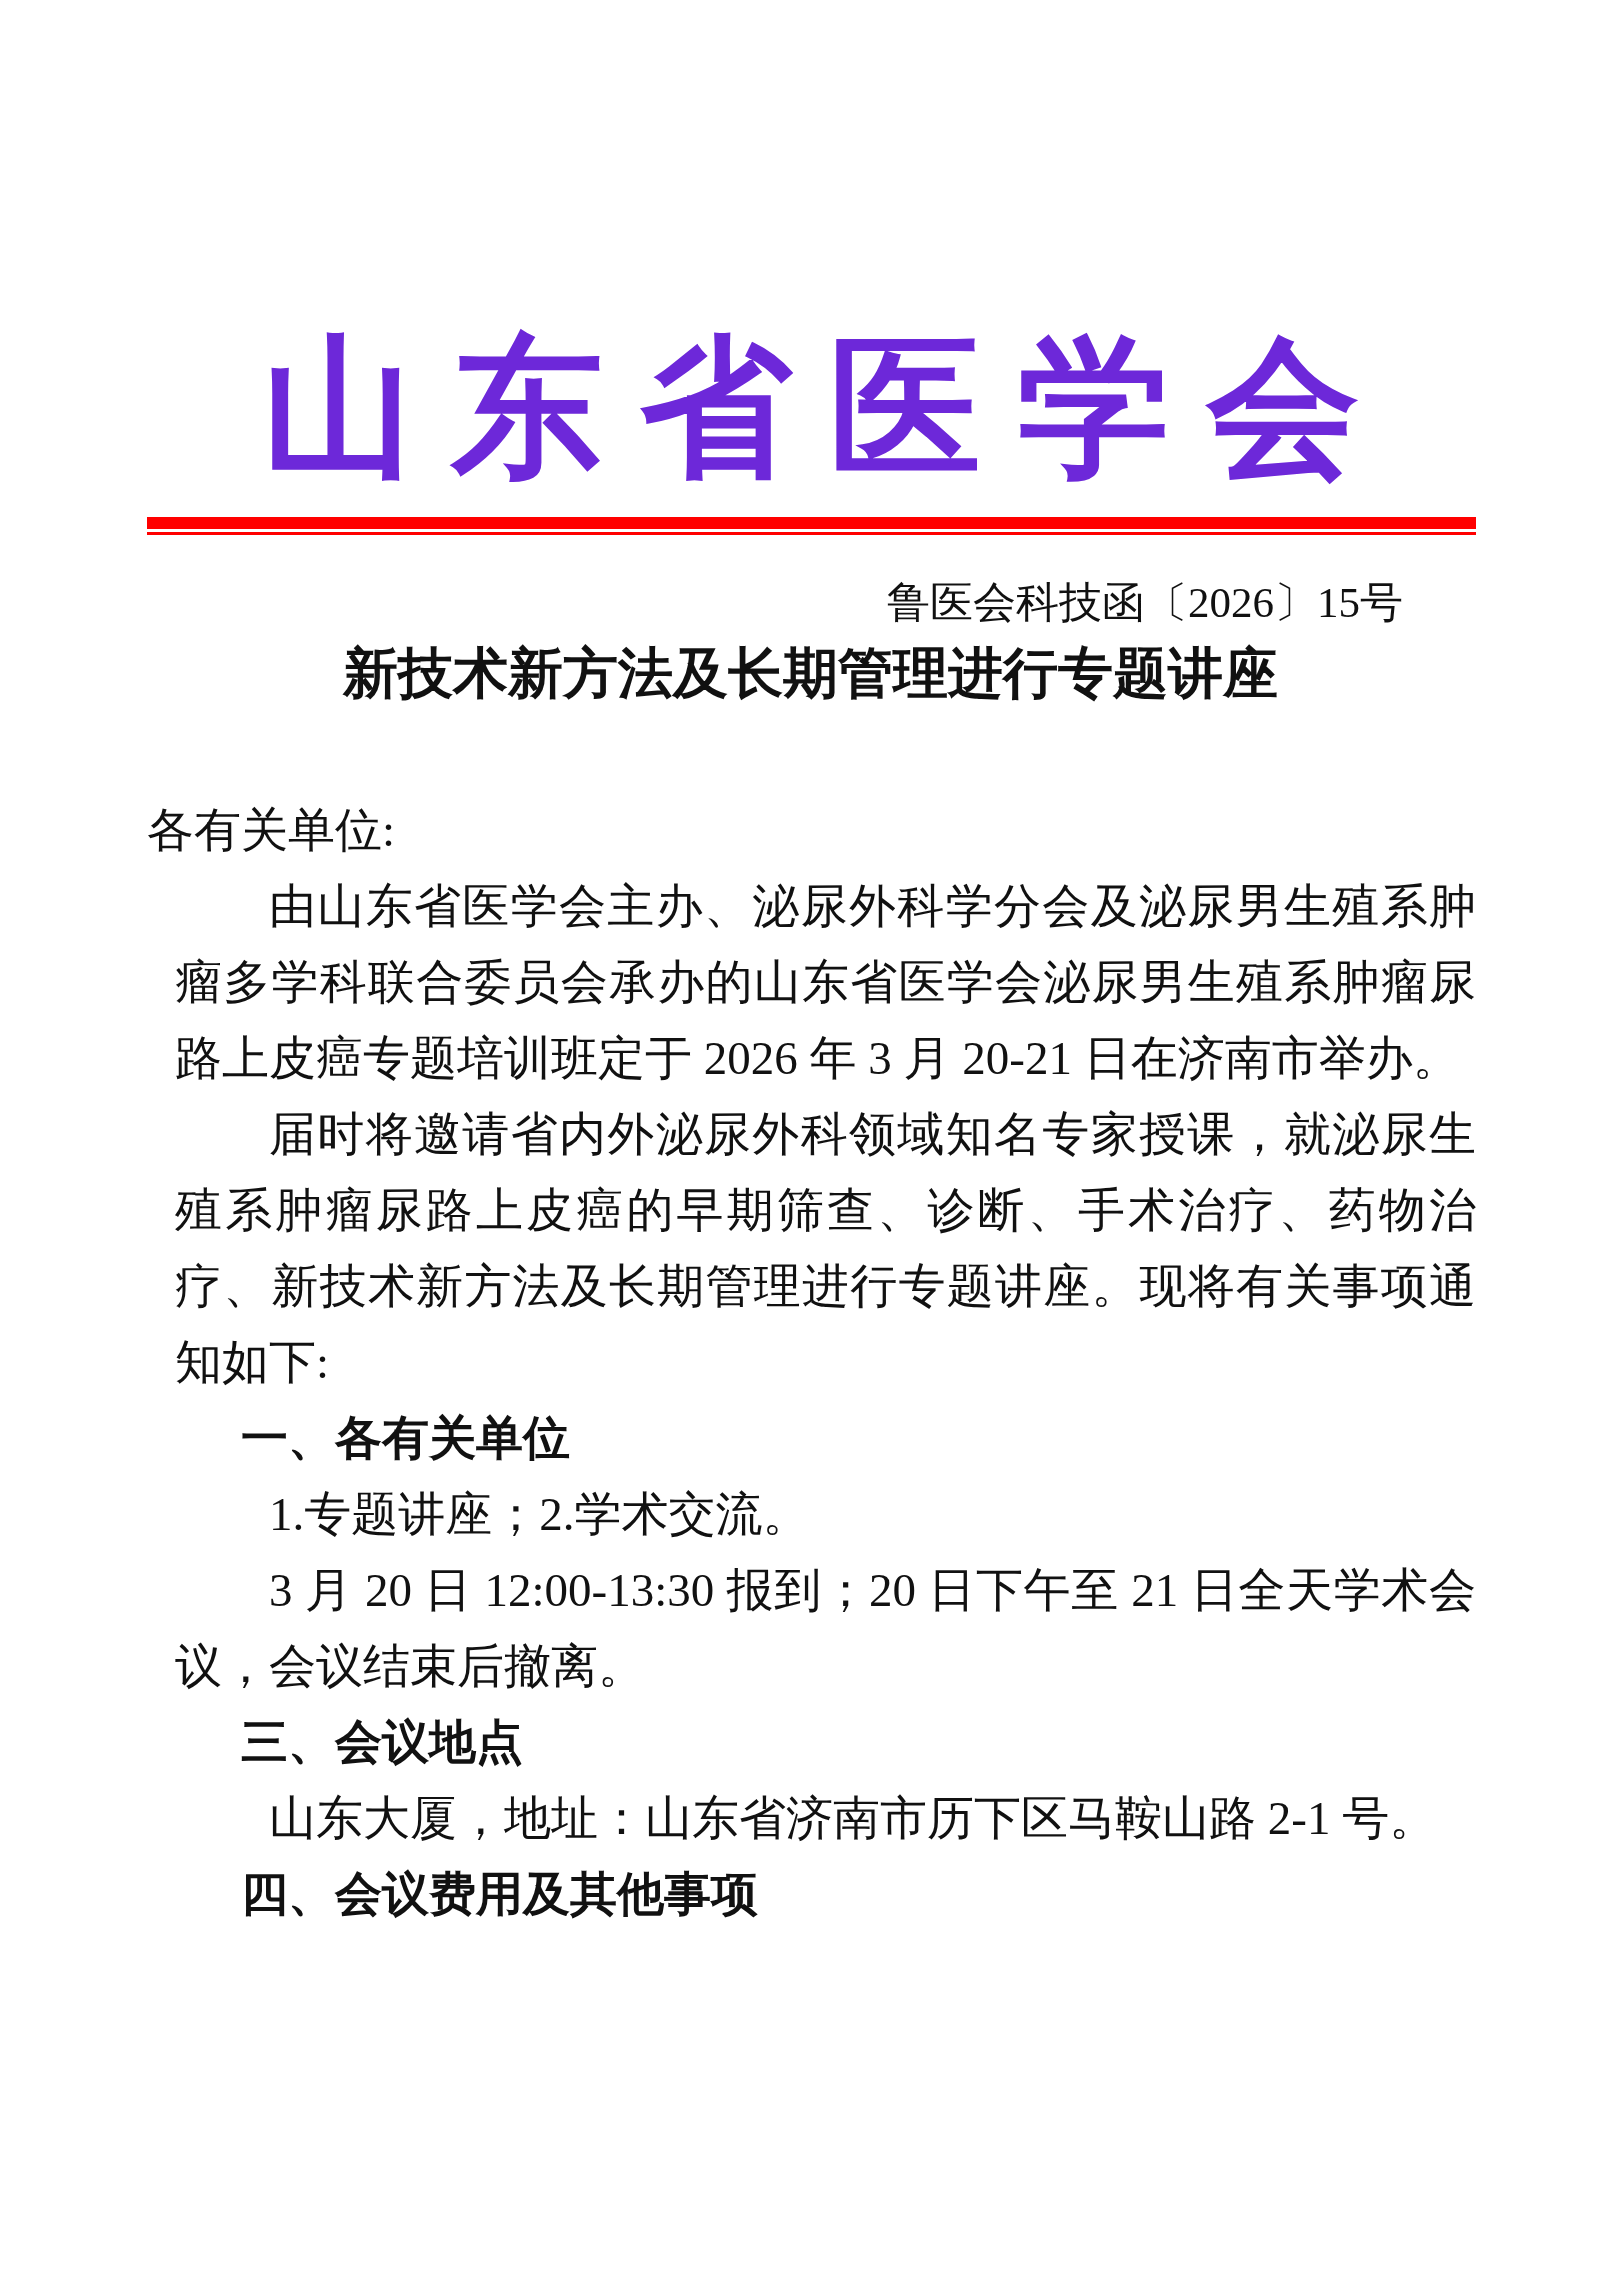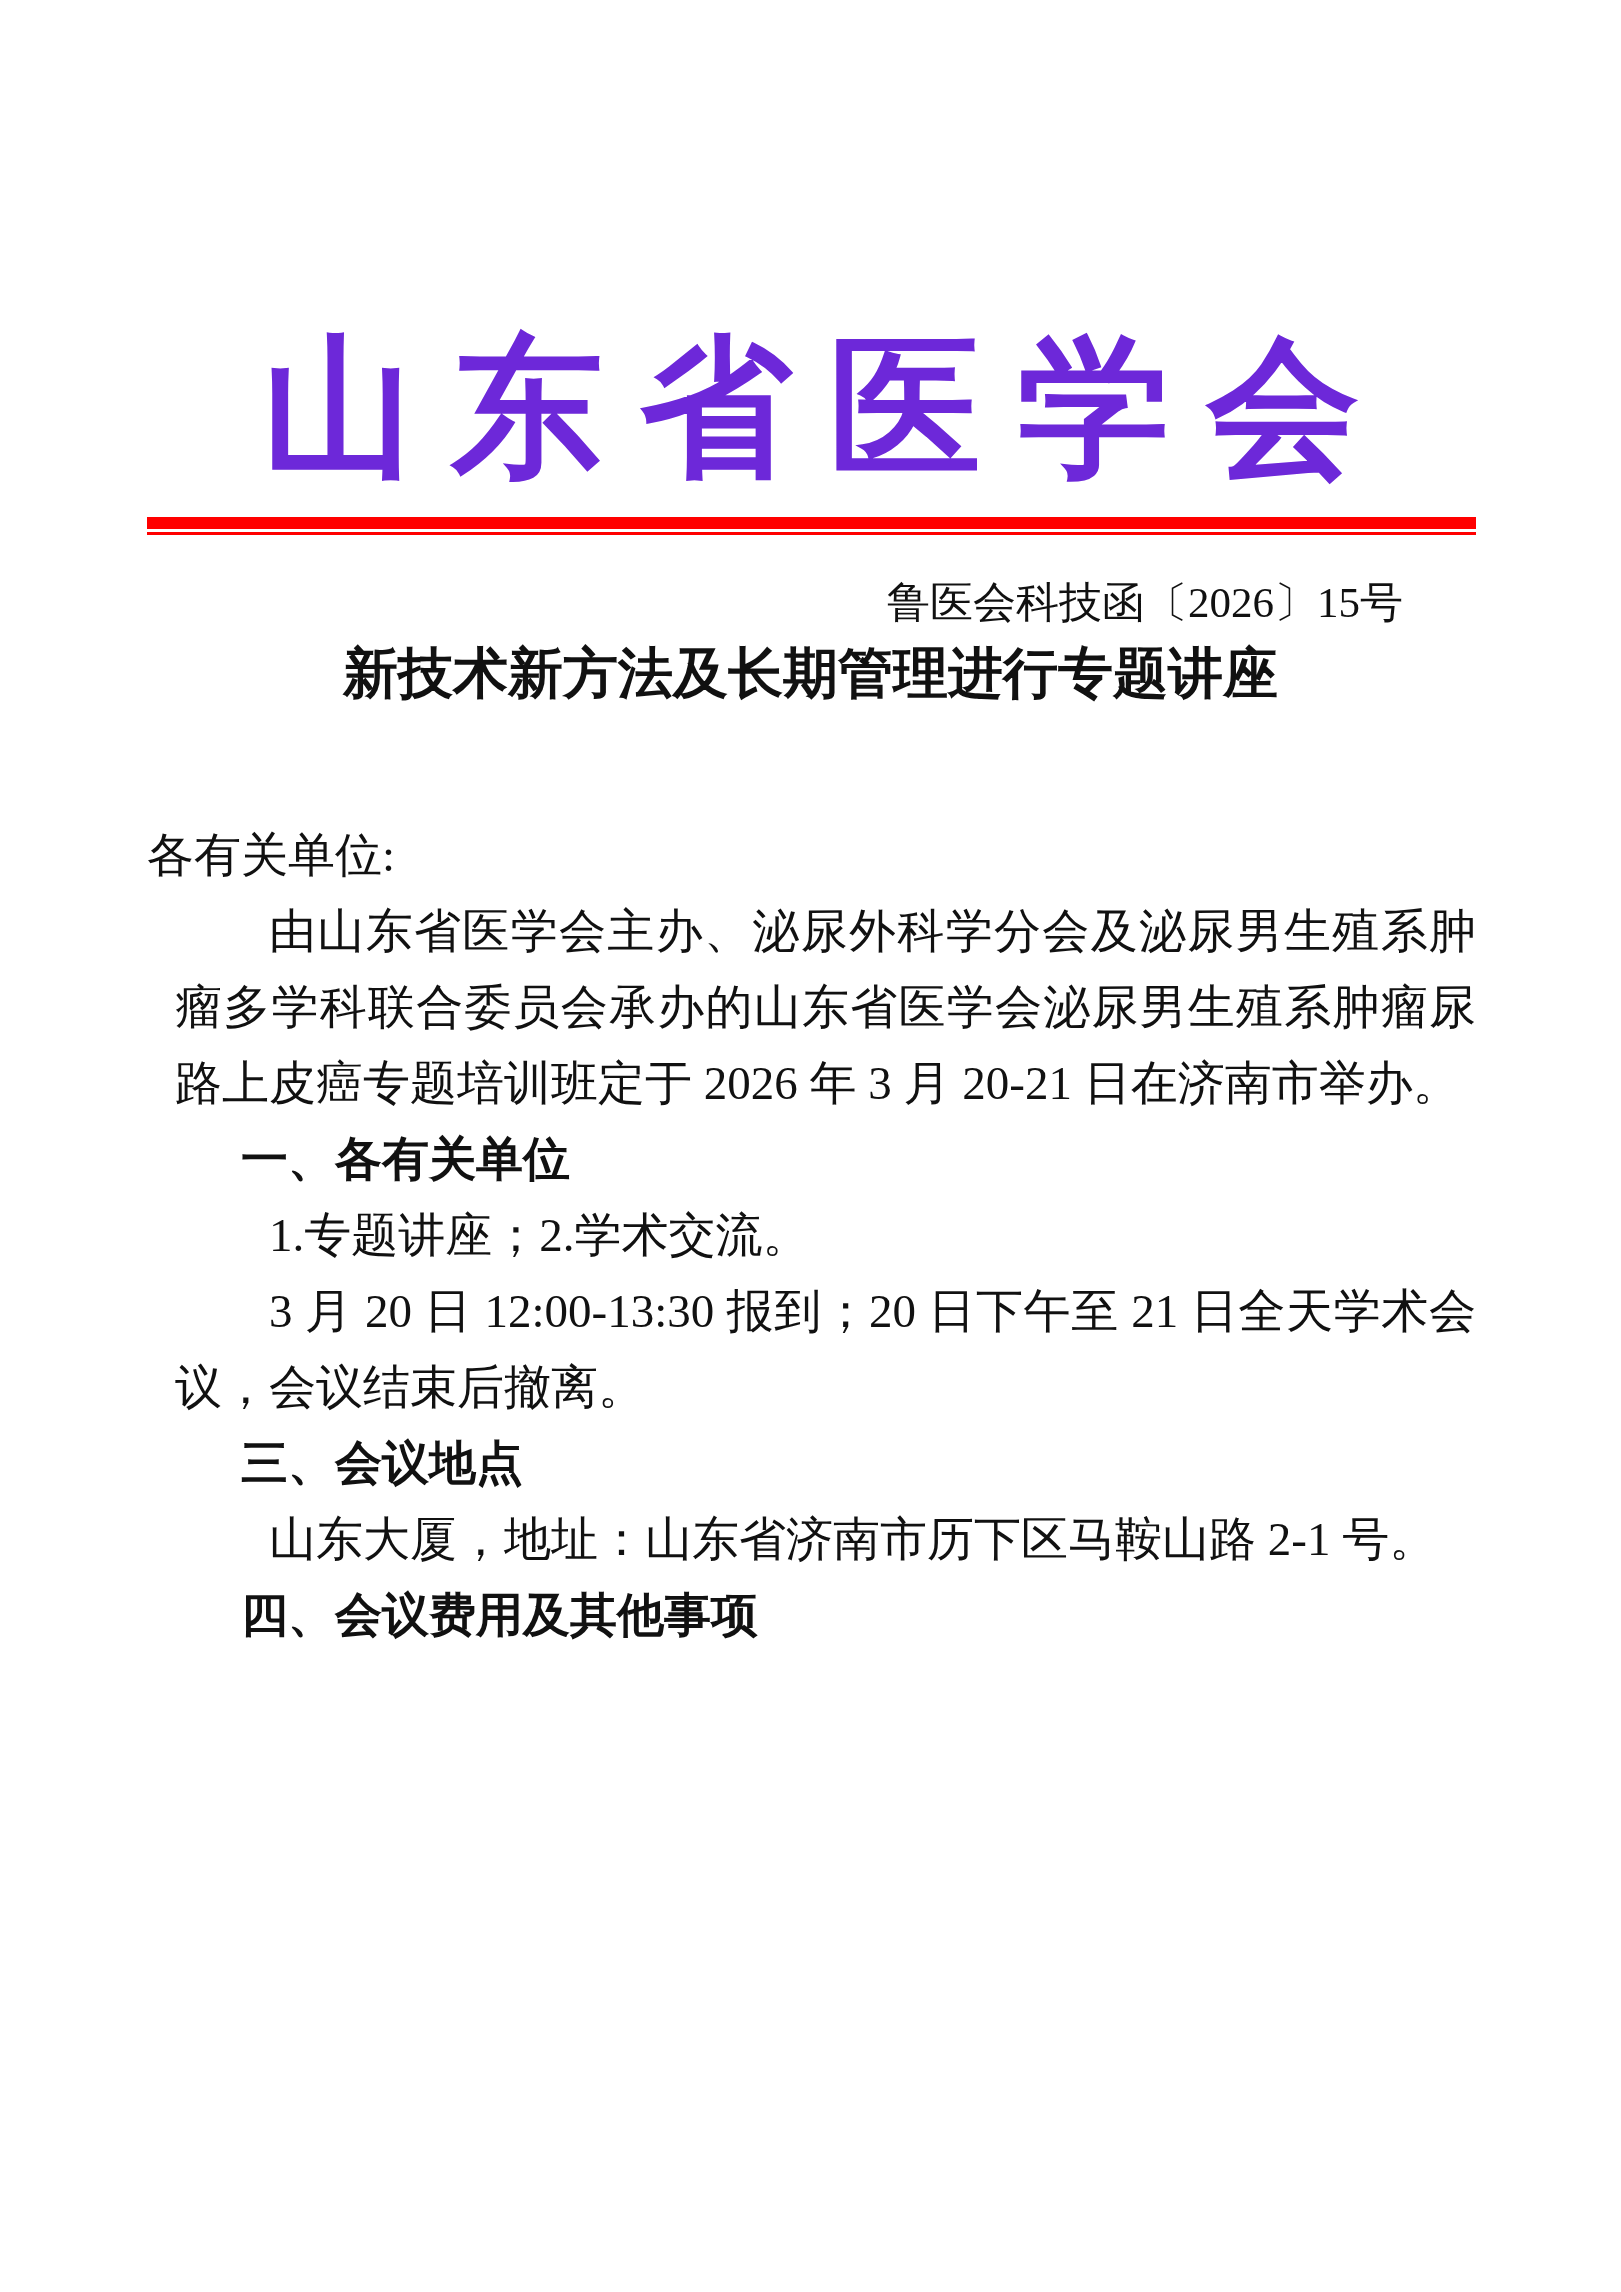--- a/index.html
+++ b/index.html
@@ -41,21 +41,21 @@
   .title {
     position:absolute;
     top:635px; left:0; width:100%;
     text-align:center;
     font-weight:bold;
     font-size:55px;
     line-height:78px;
   }
   .notice-body {
     position:absolute;
-    top:817px; left:147px; width:1329px;
+    top:792px; left:147px; width:1329px;
     font-size:47px;
     line-height:76px;
     text-align:justify;
     text-justify:inter-character;
   }
   .salutation { text-indent:0; }
   .para { text-indent:2em;margin-left:28px; }
   .heading {
     text-indent:2em;
     text-align:left;
@@ -78,20 +78,21 @@
   <div class="doc-number">鲁医会科技函〔2026〕15号</div>
 
   <div class="title">
     <div>新技术新方法及长期管理进行专题讲座</div>
   </div>
 
   <div class="notice-body">
     <div class="salutation">各有关单位:</div>
 
   <div class="para">由山东省医学会主办、泌尿外科学分会及泌尿男生殖系肿瘤多学科联合委员会承办的山东省医学会泌尿男生殖系肿瘤尿路上皮癌专题培训班定于 2026 年 3 月 20-21 日在济南市举办。</div>
+      <div class="para">届时将邀请省内外泌尿外科领域知名专家授课，就泌尿生殖系肿瘤尿路上皮癌的早期筛查、诊断、手术治疗、药物治疗、新技术新方法及长期管理进行专题讲座。现将有关事项通知如下:</div>
       <div class="heading">一、各有关单位</div>
       <div class="para">1.专题讲座；2.学术交流。</div>
       <div class="para">3 月 20 日 12:00-13:30 报到；20 日下午至 21 日全天学术会议，会议结束后撤离。</div>
       <div class="heading">三、会议地点</div>
       <div class="para">山东大厦，地址：山东省济南市历下区马鞍山路 2-1 号。</div>
       <div class="heading">四、会议费用及其他事项</div>
     </div>
 
 </div>
 

